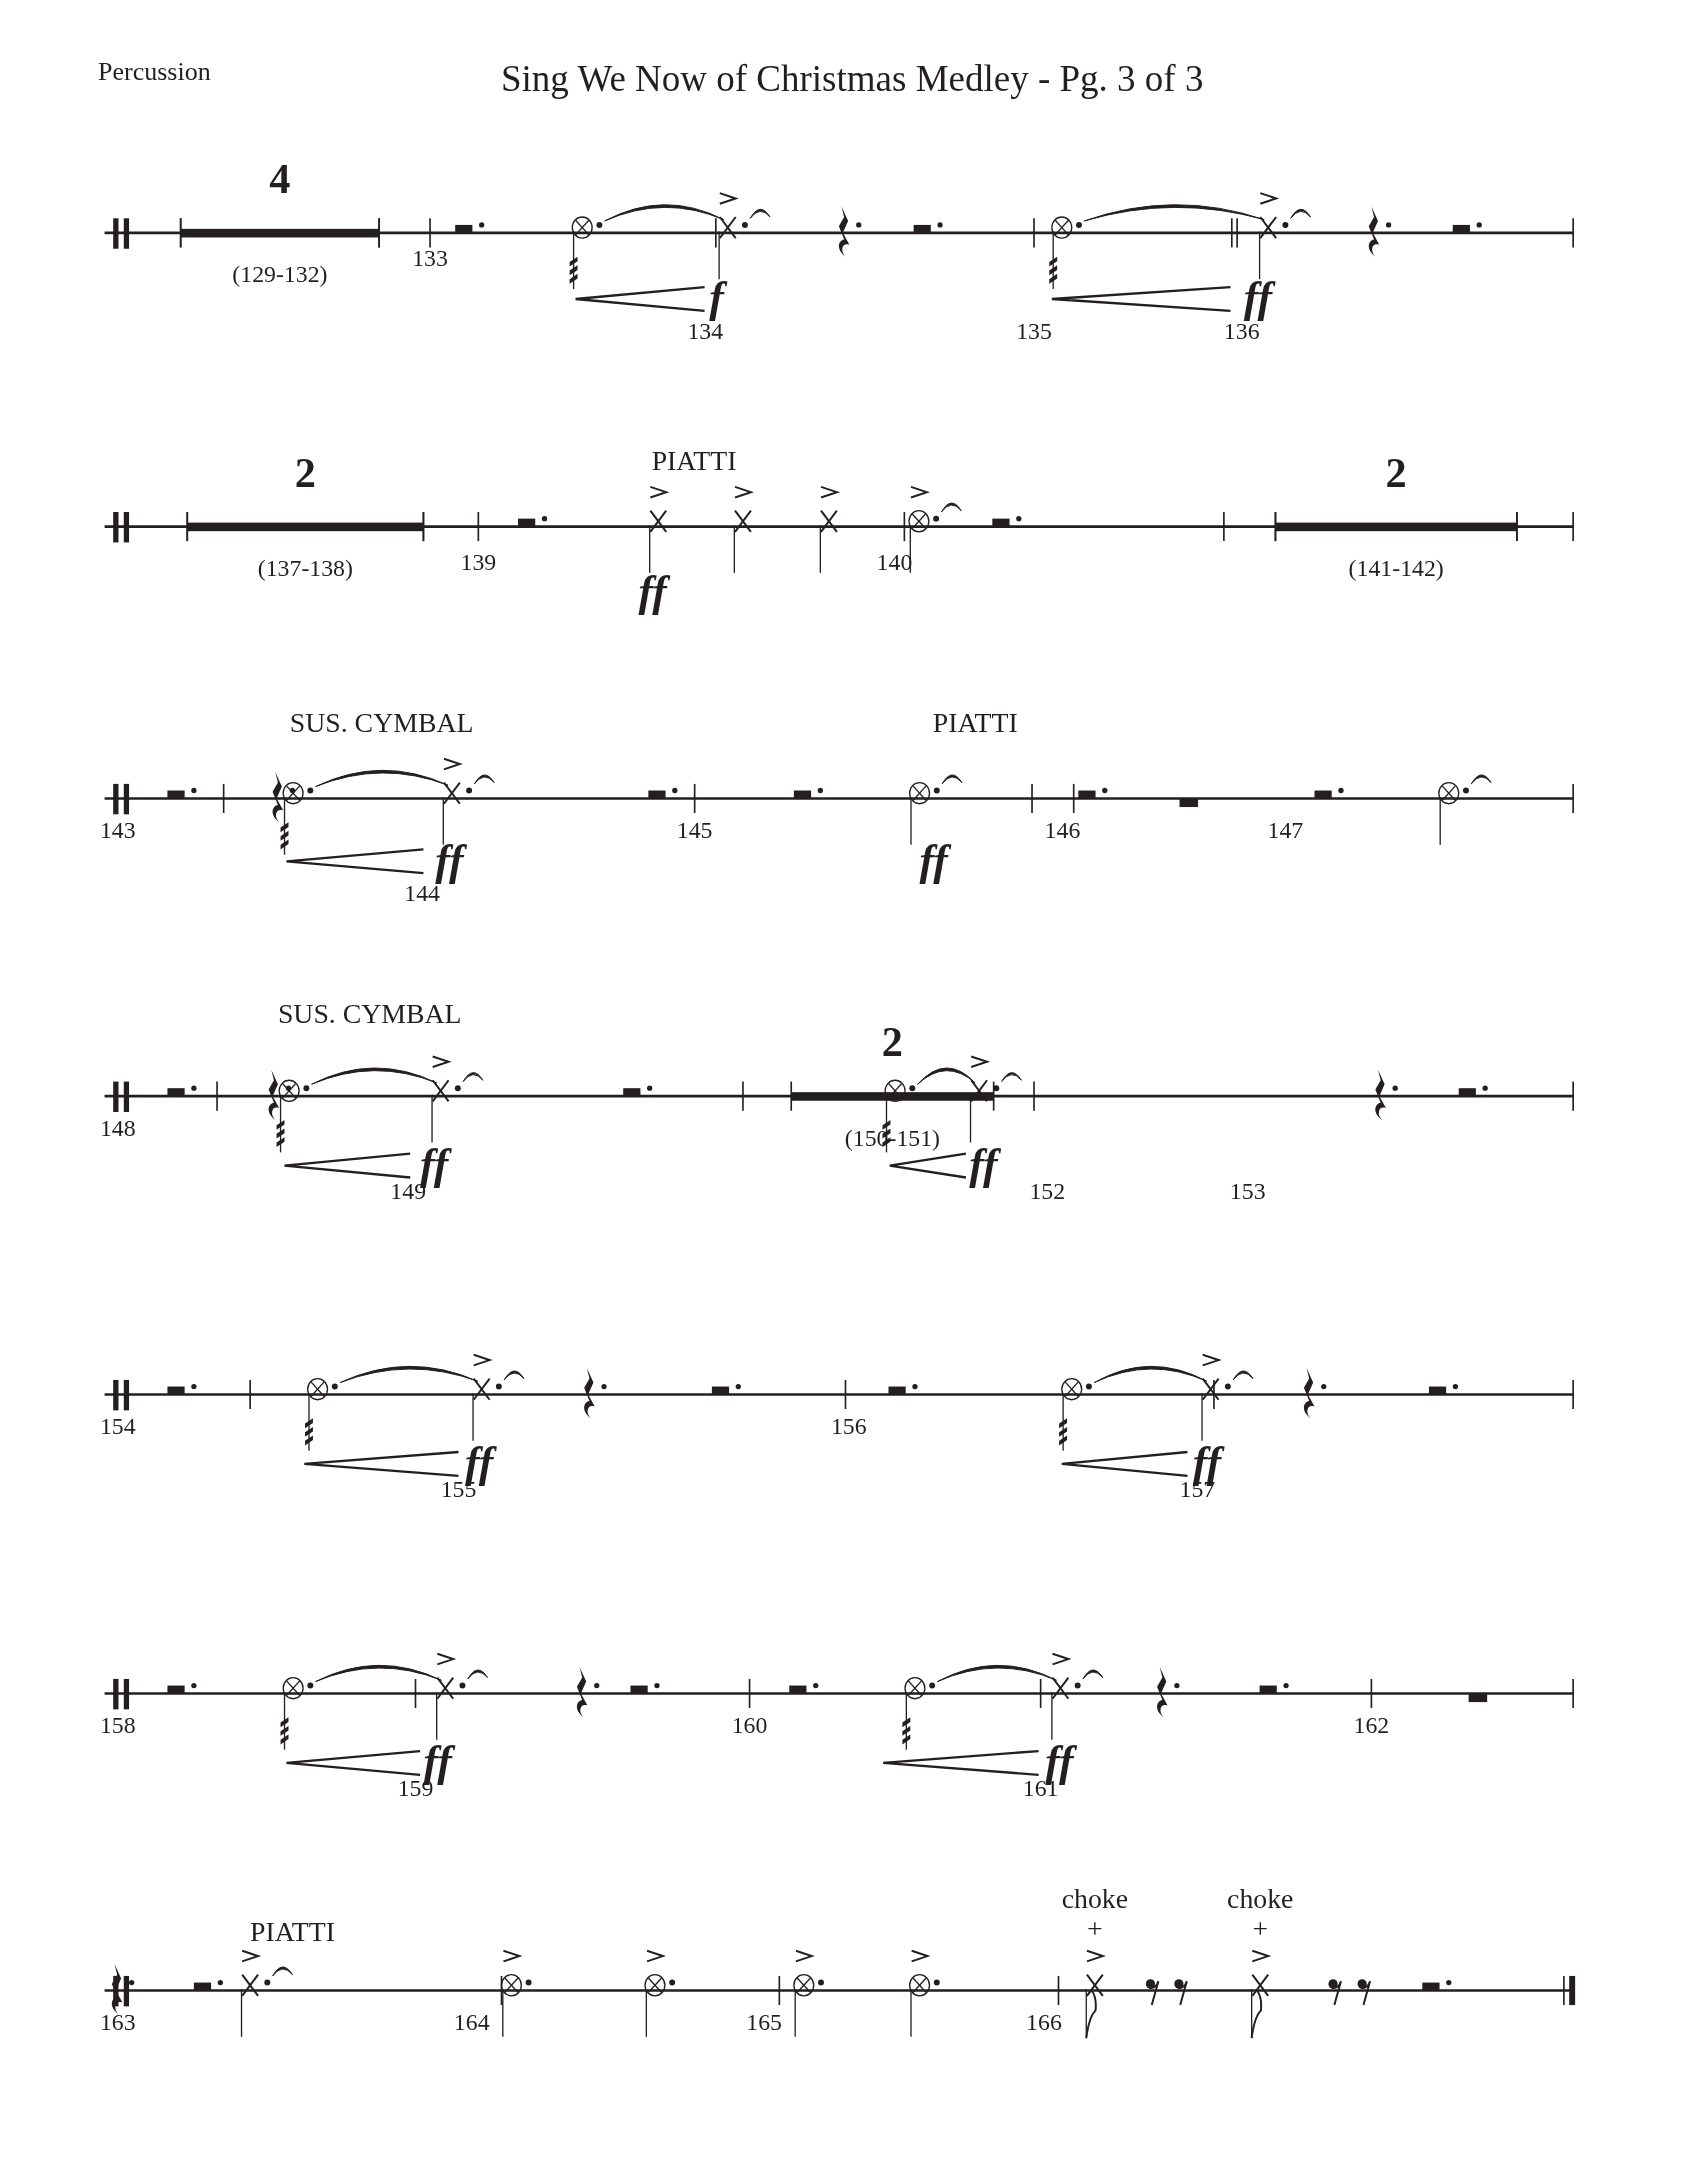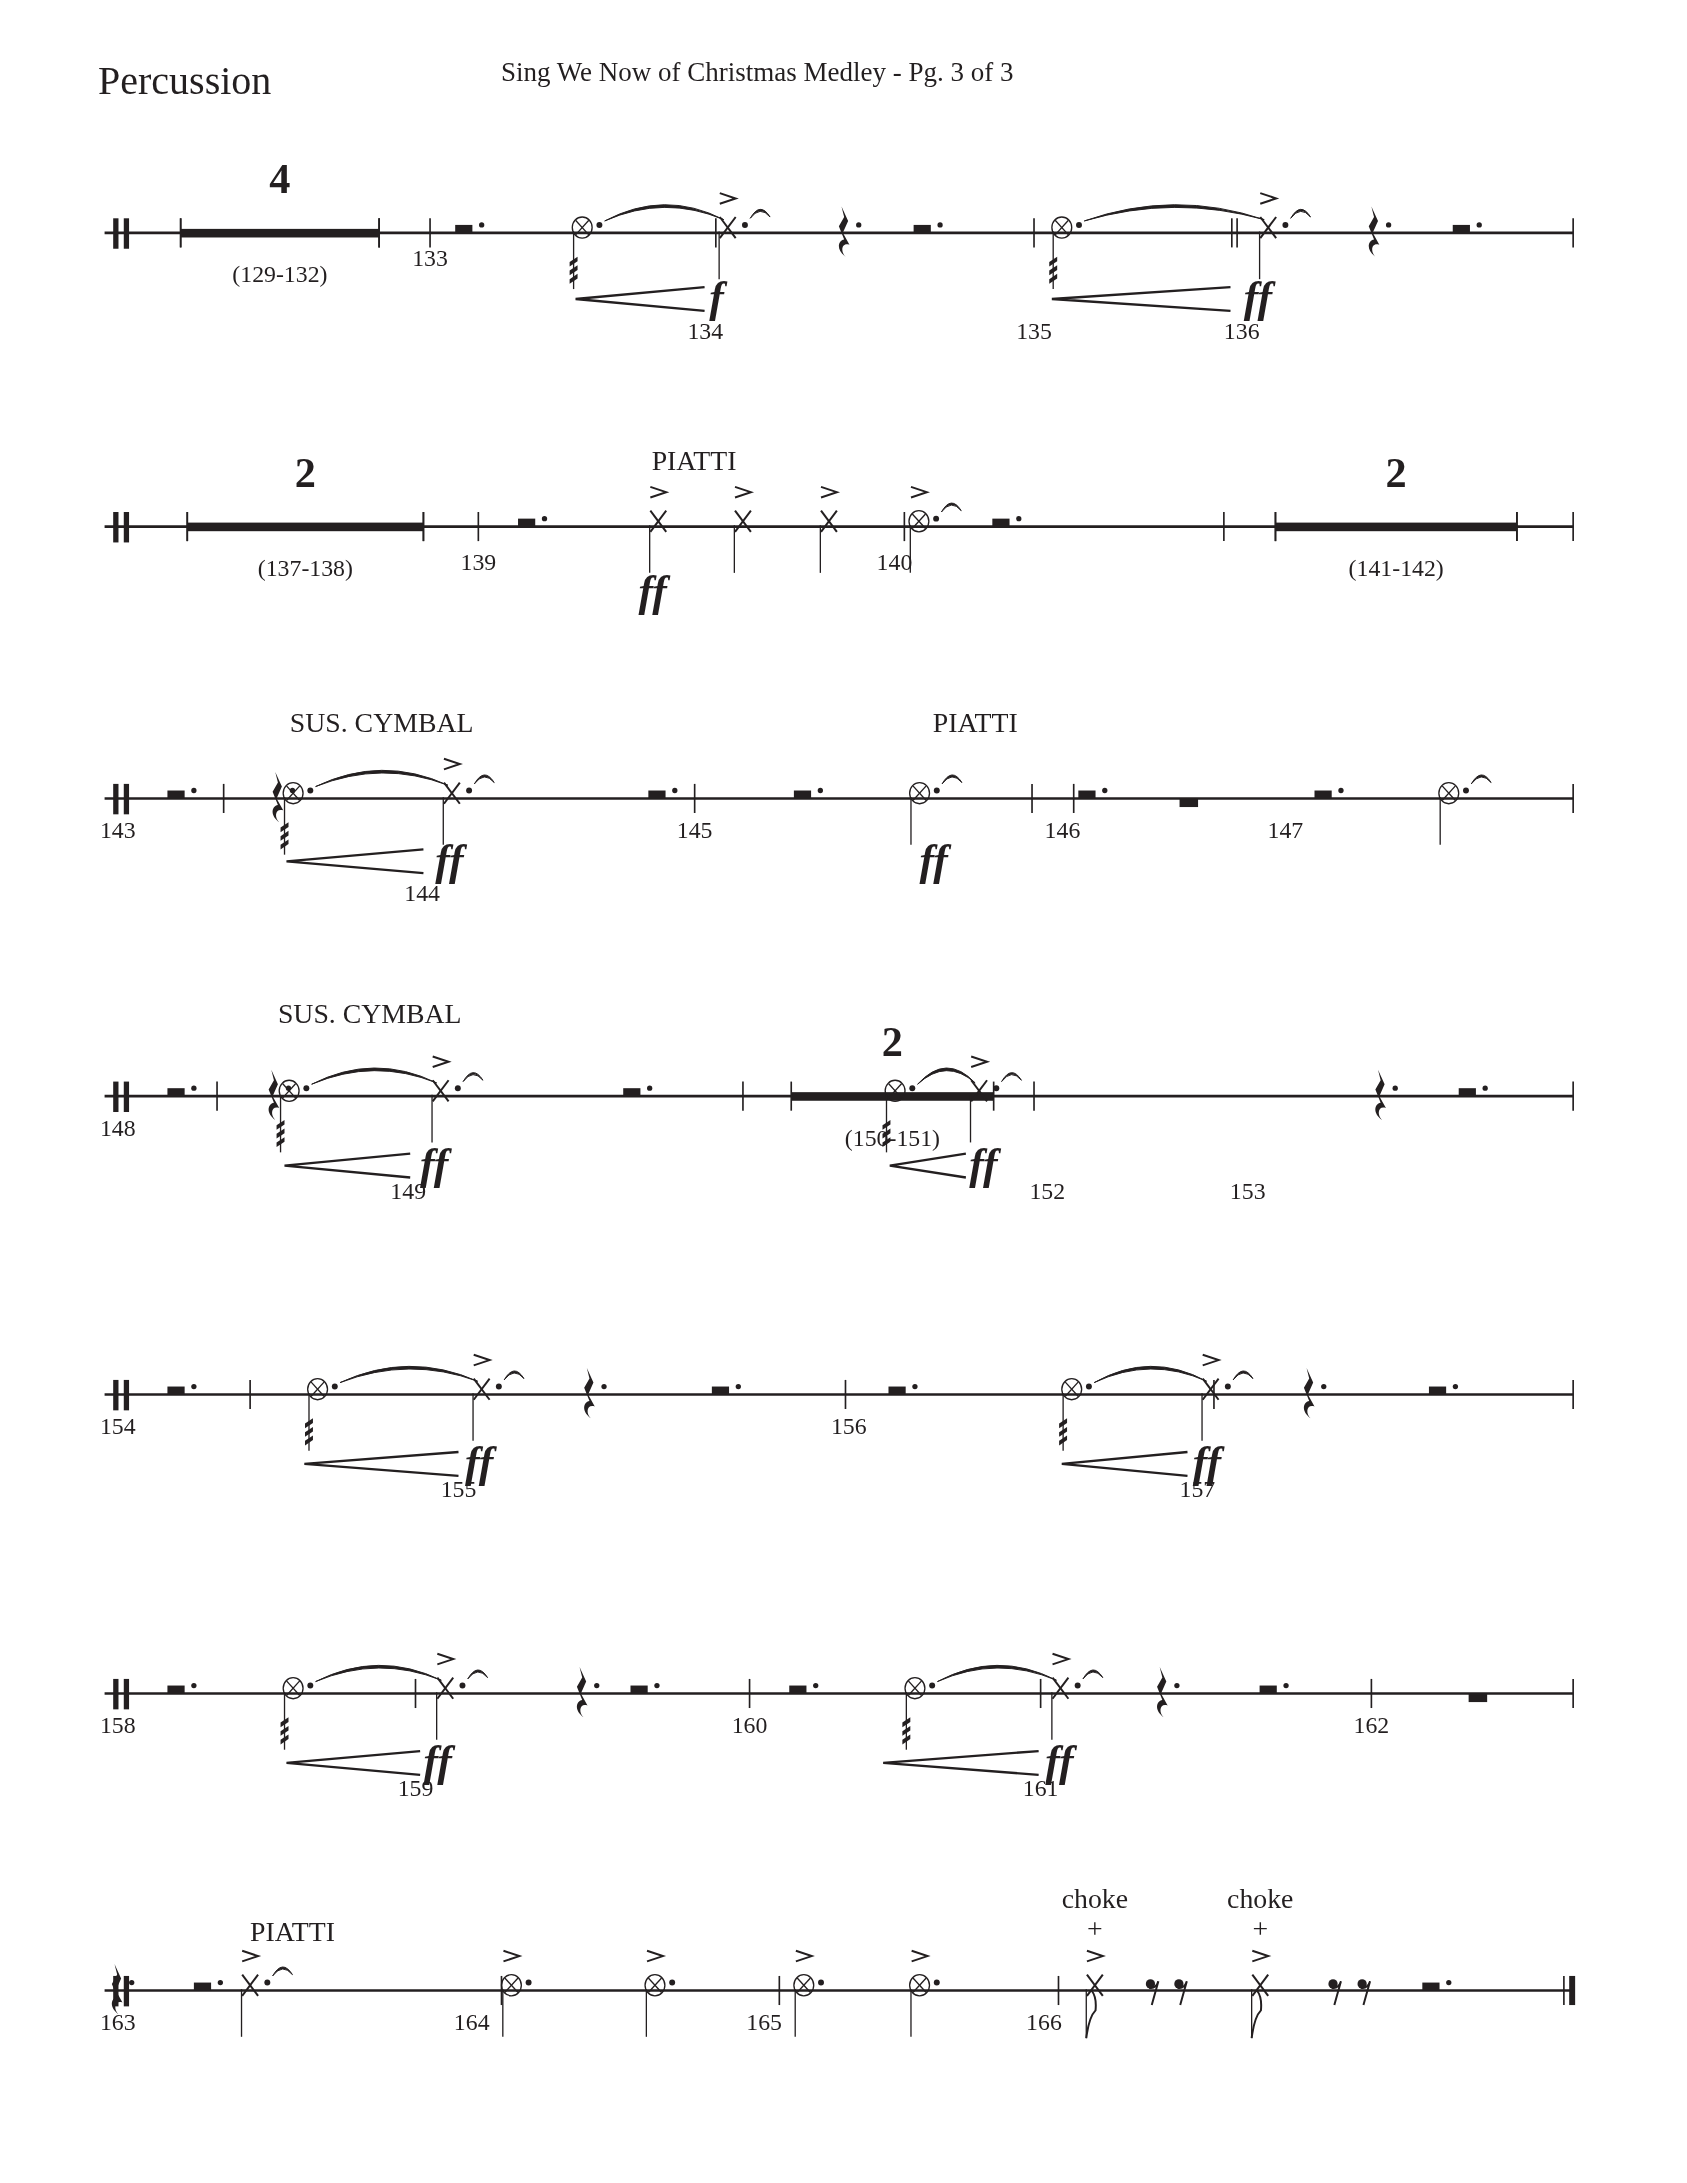--- a/index.html
+++ b/index.html
@@ -1,19 +1,19 @@
 <!DOCTYPE html>
 <html style="font-size:10.6px"><head>
 <meta charset="utf-8">
 <style>
   html, body { margin: 0; padding: 0; background: #ffffff; }
   body { width: 1687px; height: 2183px; position: relative; overflow: hidden;
          font-family: "Liberation Serif", "DejaVu Serif", serif; color: #231f20; }
-  .header-part { position: absolute; left: 98px; top: 57px; font-size: 40px; }
-  .header-title { position: absolute; left: 501px; top: 57px; font-size: 27px; }
+  .header-part { position: absolute; left: 98px; top: 57px; font-size: 26px; }
+  .header-title { position: absolute; left: 501px; top: 57px; font-size: 37px; }
   #score { position: absolute; left: 0; top: 0; }
   .sys-num { font-family: "Liberation Serif", serif; font-size: 36px; fill: #231f20; }
   .rng { font-family: "Liberation Serif", serif; font-size: 36px; fill: #231f20; }
   .mrest-num { font-family: "Liberation Serif", serif; font-weight: bold; font-size: 64px; fill: #231f20; }
   .instr { font-family: "Liberation Serif", serif; font-size: 42px; fill: #231f20; }
   .dyn { font-family: "Liberation Serif", serif; font-style: italic; font-weight: bold; font-size: 66px; fill: #231f20; }
   .choke { font-family: "Liberation Serif", serif; font-size: 42px; fill: #231f20; }
 </style>
 </head>
 <body>

